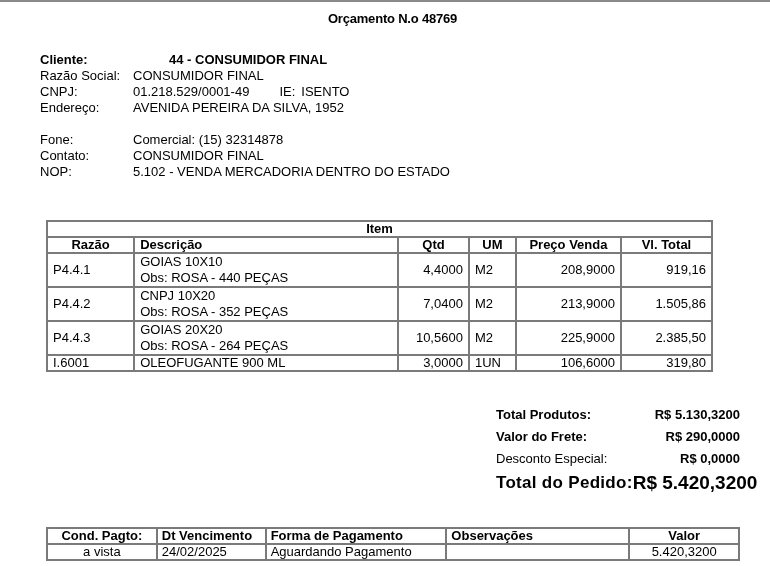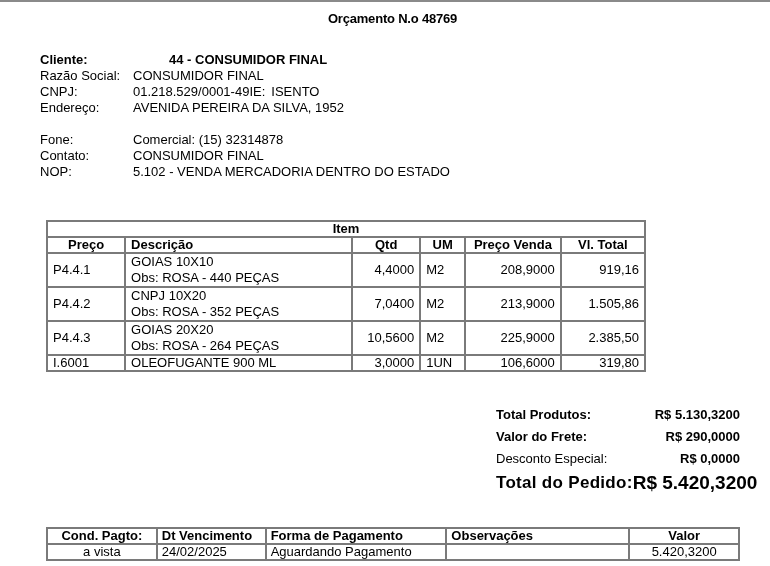--- a/index.html
+++ b/index.html
@@ -10,24 +10,24 @@
   .topline { position: absolute; left: 0; top: 0; width: 770px; height: 2px; background: #8a8a8a; }
   .title {
     position: absolute; left: 0; top: 11px; width: 785px; text-align: center;
     font-size: 13px; font-weight: bold; letter-spacing: -0.2px;
   }
   .client { position: absolute; left: 40px; top: 52px; font-size: 13px; line-height: 16px; }
   .crow { display: flex; height: 16px; white-space: nowrap; }
   .clabel { width: 93px; }
   .cval { }
   .bold { font-weight: bold; gap: 36px; }
-  .ie { }
+  .ie { margin-left: 30px; }
 
   table { border-collapse: collapse; position: absolute; }
-  .items { left: 46px; top: 220px; width: 600px; font-size: 13px; }
+  .items { left: 46px; top: 220px; width: 667px; font-size: 13px; }
   .items td, .items th {
     border: 2px solid #7a7a7a; padding: 0 5px; vertical-align: middle;
   }
   .items th { font-weight: bold; height: 14px; line-height: 14px; }
   .items td { line-height: 16px; }
   .items .tall td { height: 30px; }
   .items .short td { height: 14px; line-height: 14px; }
   .r { text-align: right; }
   .c { text-align: center; }
   .l { text-align: left; margin-top: 40px; }
@@ -94,21 +94,21 @@
       <col style="width:72px">
     <col style="width:48px">
       <col style="width:109px">
       <col style="width:94px">
   </colgroup>
   <tbody>
       <tr>
     <th colspan="6" class="c">Item</th>
   </tr>
   <tr>
-    <th class="c">Preço</th>
+    <th class="c">Razão</th>
     <th class="l">Descrição</th>
     <th class="c">Qtd</th>
     <th class="c">UM</th>
     <th class="c">Preço Venda</th>
     <th class="c">Vl. Total</th>
   </tr>
   <tr class="tall">
     <td>P4.4.1</td>
     <td>
       <div>GOIAS 10X10</div>

